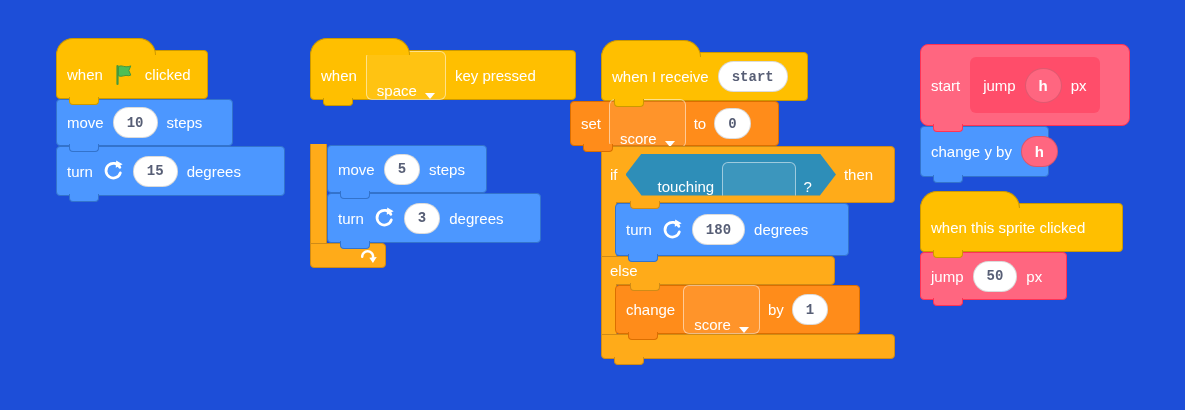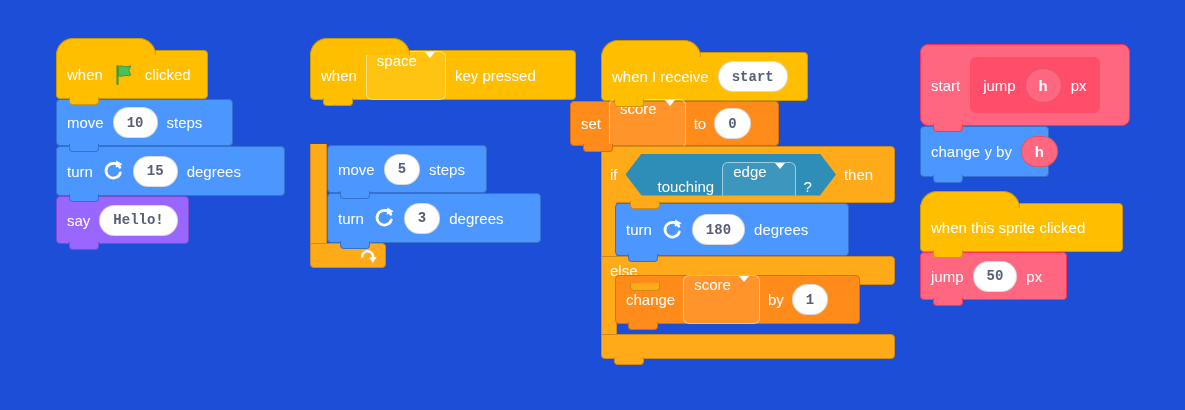--- a/index.html
+++ b/index.html
@@ -23,21 +23,21 @@
   .tab{position:absolute;left:12px;bottom:-7px;width:28px;height:7px;background:var(--c);
        border:1px solid var(--s);border-top:none;border-radius:0 0 4px 4px;z-index:5;}
   .tab-in{left:28px;}
   
   .spine{position:absolute;background:var(--c);border-left:1px solid var(--s);
          border-right:1px solid var(--s);box-sizing:border-box;}
   
   .oval{background:#fff;border:1px solid rgba(0,0,0,.14);border-radius:16px;height:31px;
         min-width:24px;padding:0 13px;display:flex;align-items:center;justify-content:center;
         color:#575E75;font-size:14px;font-weight:600;box-sizing:border-box;font-family:Liberation Mono, monospace;}
-  .drop{display:flex;align-items:flex-start;gap:8px;height:49px;padding:0 10px;border-radius:6px;
+  .drop{display:flex;align-items:flex-end;gap:8px;height:49px;padding:0 10px;border-radius:6px;
         border:1px solid rgba(255,255,255,.5);background:rgba(255,255,255,.07);box-sizing:border-box;}
   .caret{width:0;height:0;border-left:5px solid transparent;border-right:5px solid transparent;
          border-top:6px solid #fff;}
   
   .hex{position:relative;display:flex;align-items:center;gap:8px;height:42px;padding:0 24px;
        background:#2E8EB8;
        clip-path:polygon(16px 0,calc(100% - 16px) 0,100% 50%,calc(100% - 16px) 100%,16px 100%,0 50%);}
   .hexfill{position:absolute;inset:1.5px;background:#5CB1D6;
        clip-path:polygon(15px 0,calc(100% - 15px) 0,100% 50%,calc(100% - 15px) 100%,15px 100%,0 50%);}
   .hex>*{position:relative;z-index:1;margin-top:24px;}
@@ -77,25 +77,20 @@
     <span class="t">turn</span>
     <svg width="22" height="22" viewBox="0 0 24 24">
       <path d="M19.5 8 A8 8 0 1 0 20 14" fill="none" stroke="#fff" stroke-width="3" stroke-linecap="round"></path>
       <path d="M15.5 .5 L22.5 4.5 L15 8.5 Z" fill="#fff"></path>
     </svg>
     <span class="oval">15</span>
     <span class="t">degrees</span>
     <span class="tab"></span>
   </div>
 
-  <div class="blk lk" style="left:56px;top:196px;width:133px;height:48px">
-    <span class="t">say</span>
-    <span class="oval">Hello!</span>
-    <span class="tab"></span>
-  </div>
 
   <div class="blk ev" style="left:310px;top:50px;width:266px;height:50px">
     <span class="dome"></span>
     <span class="t">when</span>
     <span class="drop">
       <span class="t">space</span>
       <span class="caret"></span>
     </span>
     <span class="t">key pressed</span>
     <span class="tab"></span>
@@ -166,27 +161,27 @@
     <span class="t">turn</span>
     <svg width="22" height="22" viewBox="0 0 24 24">
       <path d="M19.5 8 A8 8 0 1 0 20 14" fill="none" stroke="#fff" stroke-width="3" stroke-linecap="round"></path>
       <path d="M15.5 .5 L22.5 4.5 L15 8.5 Z" fill="#fff"></path>
     </svg>
     <span class="oval">180</span>
     <span class="t">degrees</span>
     <span class="tab"></span>
   </div>
 
-  <div class="blk ct" style="left:601px;top:256px;width:294px;height:29px;border-radius:0 4px 4px 0;padding:0 8px">
+  <div class="blk ct" style="left:601px;top:256px;width:234px;height:29px;border-radius:0 4px 4px 0;padding:0 8px">
     <span class="t">else</span>
     <span class="tab tab-in"></span>
   </div>
   <div class="spine ct" style="left:601px;top:284px;width:16px;height:51px"></div>
 
-  <div class="blk va" style="left:615px;top:275px;width:245px;height:49px;gap:8px">
+  <div class="blk va" style="left:615px;top:285px;width:245px;height:49px;gap:8px">
     <span class="t">change</span>
     <span class="drop">
       <span class="t">score</span>
       <span class="caret"></span>
     </span>
     <span class="t">by</span>
     <span class="oval">1</span>
     <span class="tab"></span>
   </div>
 

